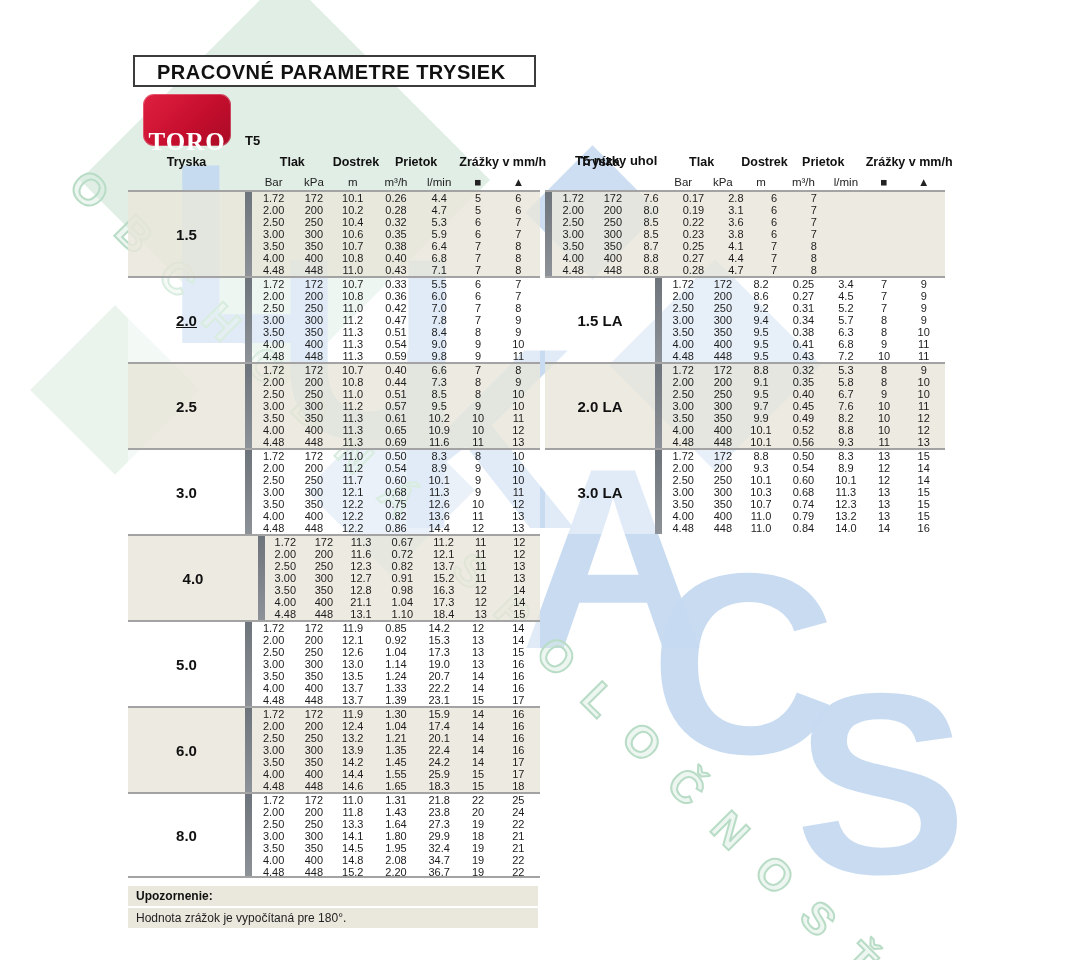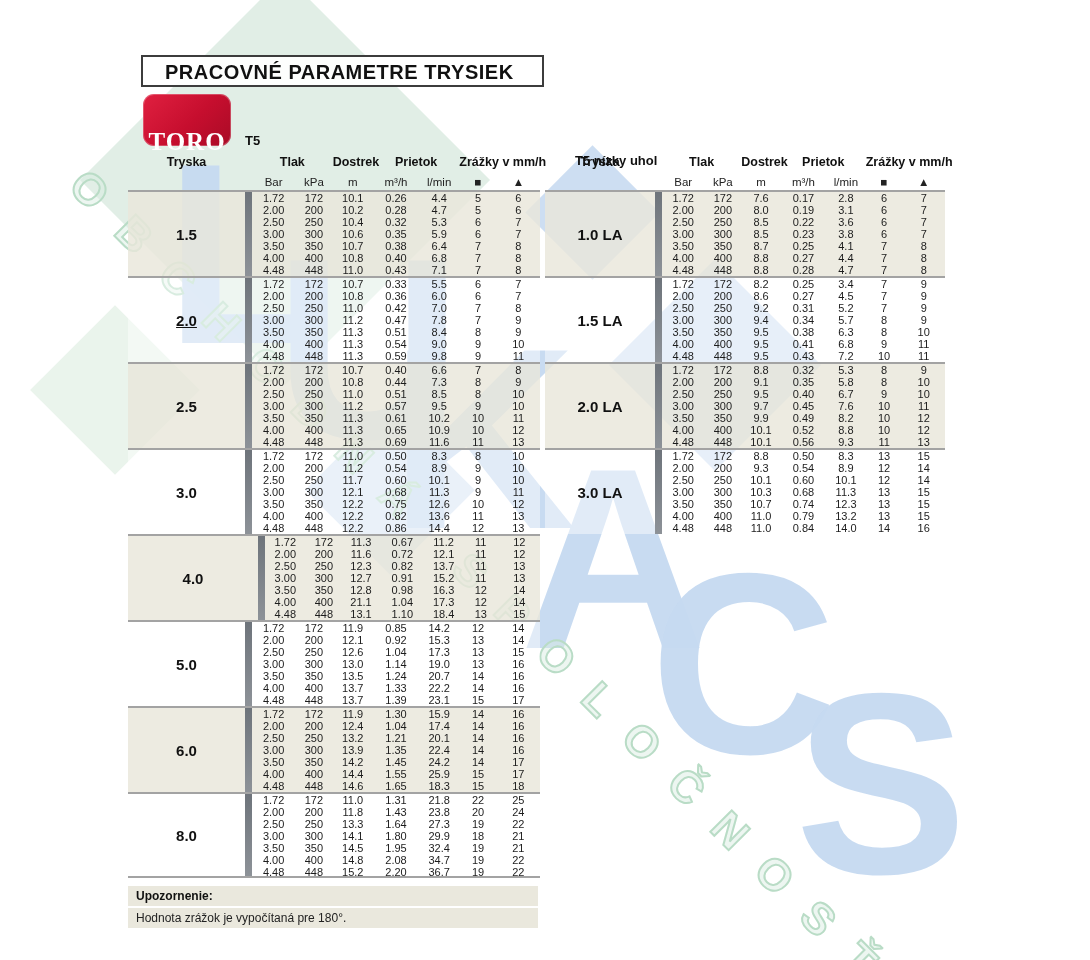--- a/index.html
+++ b/index.html
@@ -14,21 +14,21 @@
   .wm-diag{position:absolute;left:95px;top:160px;transform:rotate(45deg);
            transform-origin:0 0;font-size:44px;font-weight:bold;letter-spacing:30px;
            color:rgba(214,236,224,0.45);-webkit-text-stroke:2px #b9dcc6;white-space:nowrap;}
 
   
   .content{position:absolute;inset:0;z-index:1;}
 
   .title-box{position:absolute;left:133px;top:55px;width:403px;height:32px;
              background:rgba(255,255,255,0.92);border:2px solid #3c3c3c;
              font-size:20px;font-weight:bold;line-height:30px;padding-left:22px;
-             letter-spacing:.5px;color:#111;box-sizing:border-box;margin-left:8px;}
+             letter-spacing:.5px;color:#111;box-sizing:border-box;}
 
   .toro-logo{position:absolute;left:143px;top:94px;width:88px;height:52px;
              background:linear-gradient(135deg,#e02040 0%,#c60e2e 55%,#a90b26 100%);
              border-radius:11px;display:flex;align-items:center;justify-content:center;
              box-shadow:inset 0 0 0 1px rgba(255,255,255,.25);}
   .toro-logo span{font-family:"Liberation Serif",serif;font-weight:bold;color:#fff;
                   font-size:25px;letter-spacing:1px;margin-top:44px;}
 
   .tbl-title{position:absolute;font-size:13px;font-weight:bold;color:#111;}
 
@@ -677,21 +677,20 @@
             <div>Bar</div>
             <div>kPa</div>
             <div>m</div>
             <div>m³/h</div>
             <div>l/min</div>
             <div class="sub-sym">■</div>
             <div class="sub-sym">▲</div>
           </div>
         </div>
         <div class="group bg-beige" style="left: 545px; top: 190px; width: 400px; height: 86px;">
-          <div class="g-label" style="width: 110px;">1.0 LA</div>
           <div class="g-bar" style="width: 7px;"></div>
           <div class="g-data" style="width: 283px;">
             <div class="g-row">
               <div>1.72</div>
               <div>172</div>
               <div>7.6</div>
               <div>0.17</div>
               <div>2.8</div>
               <div>6</div>
               <div>7</div>

